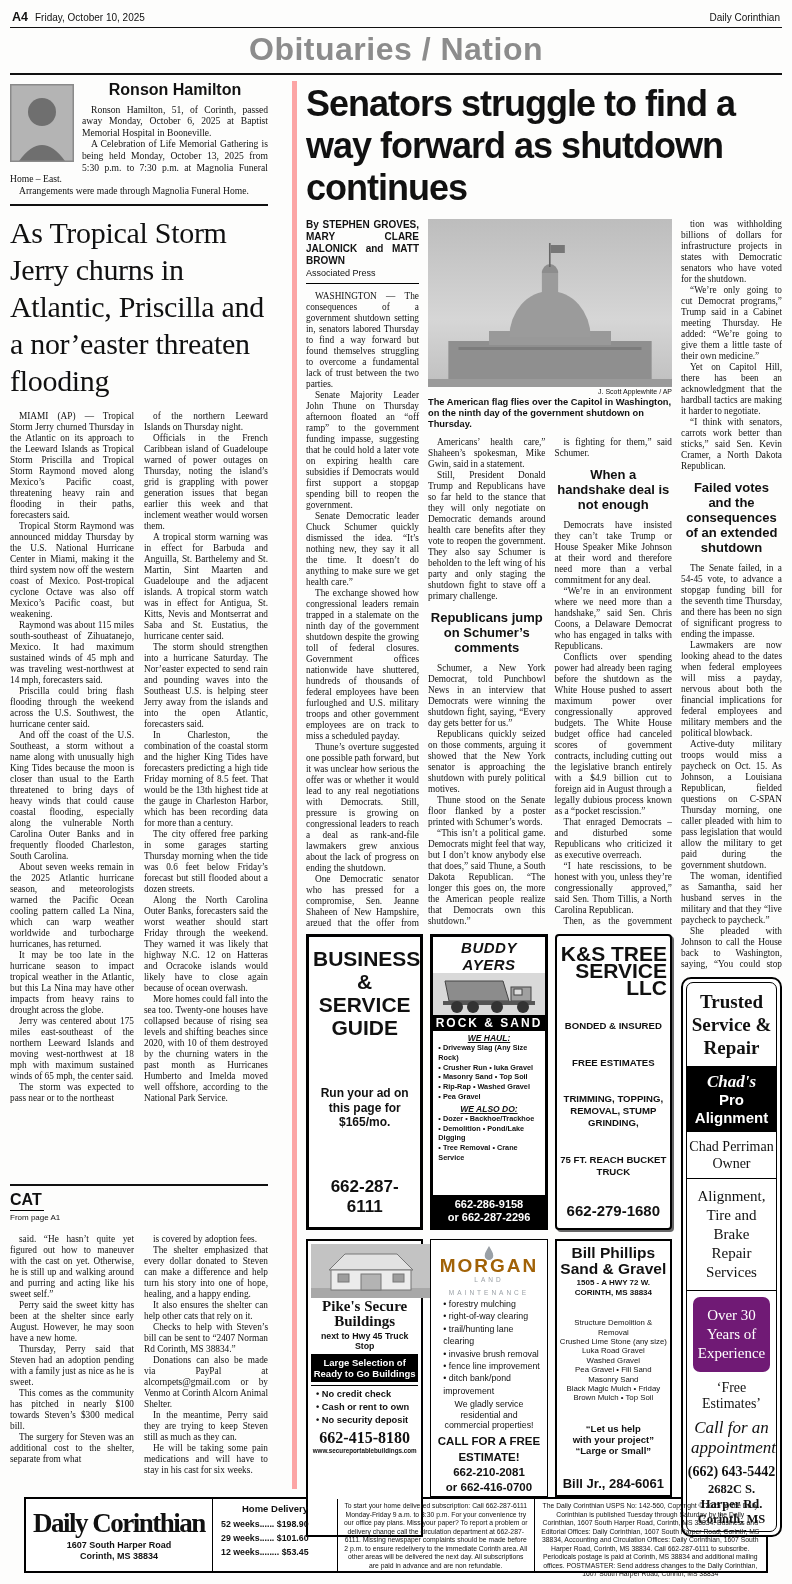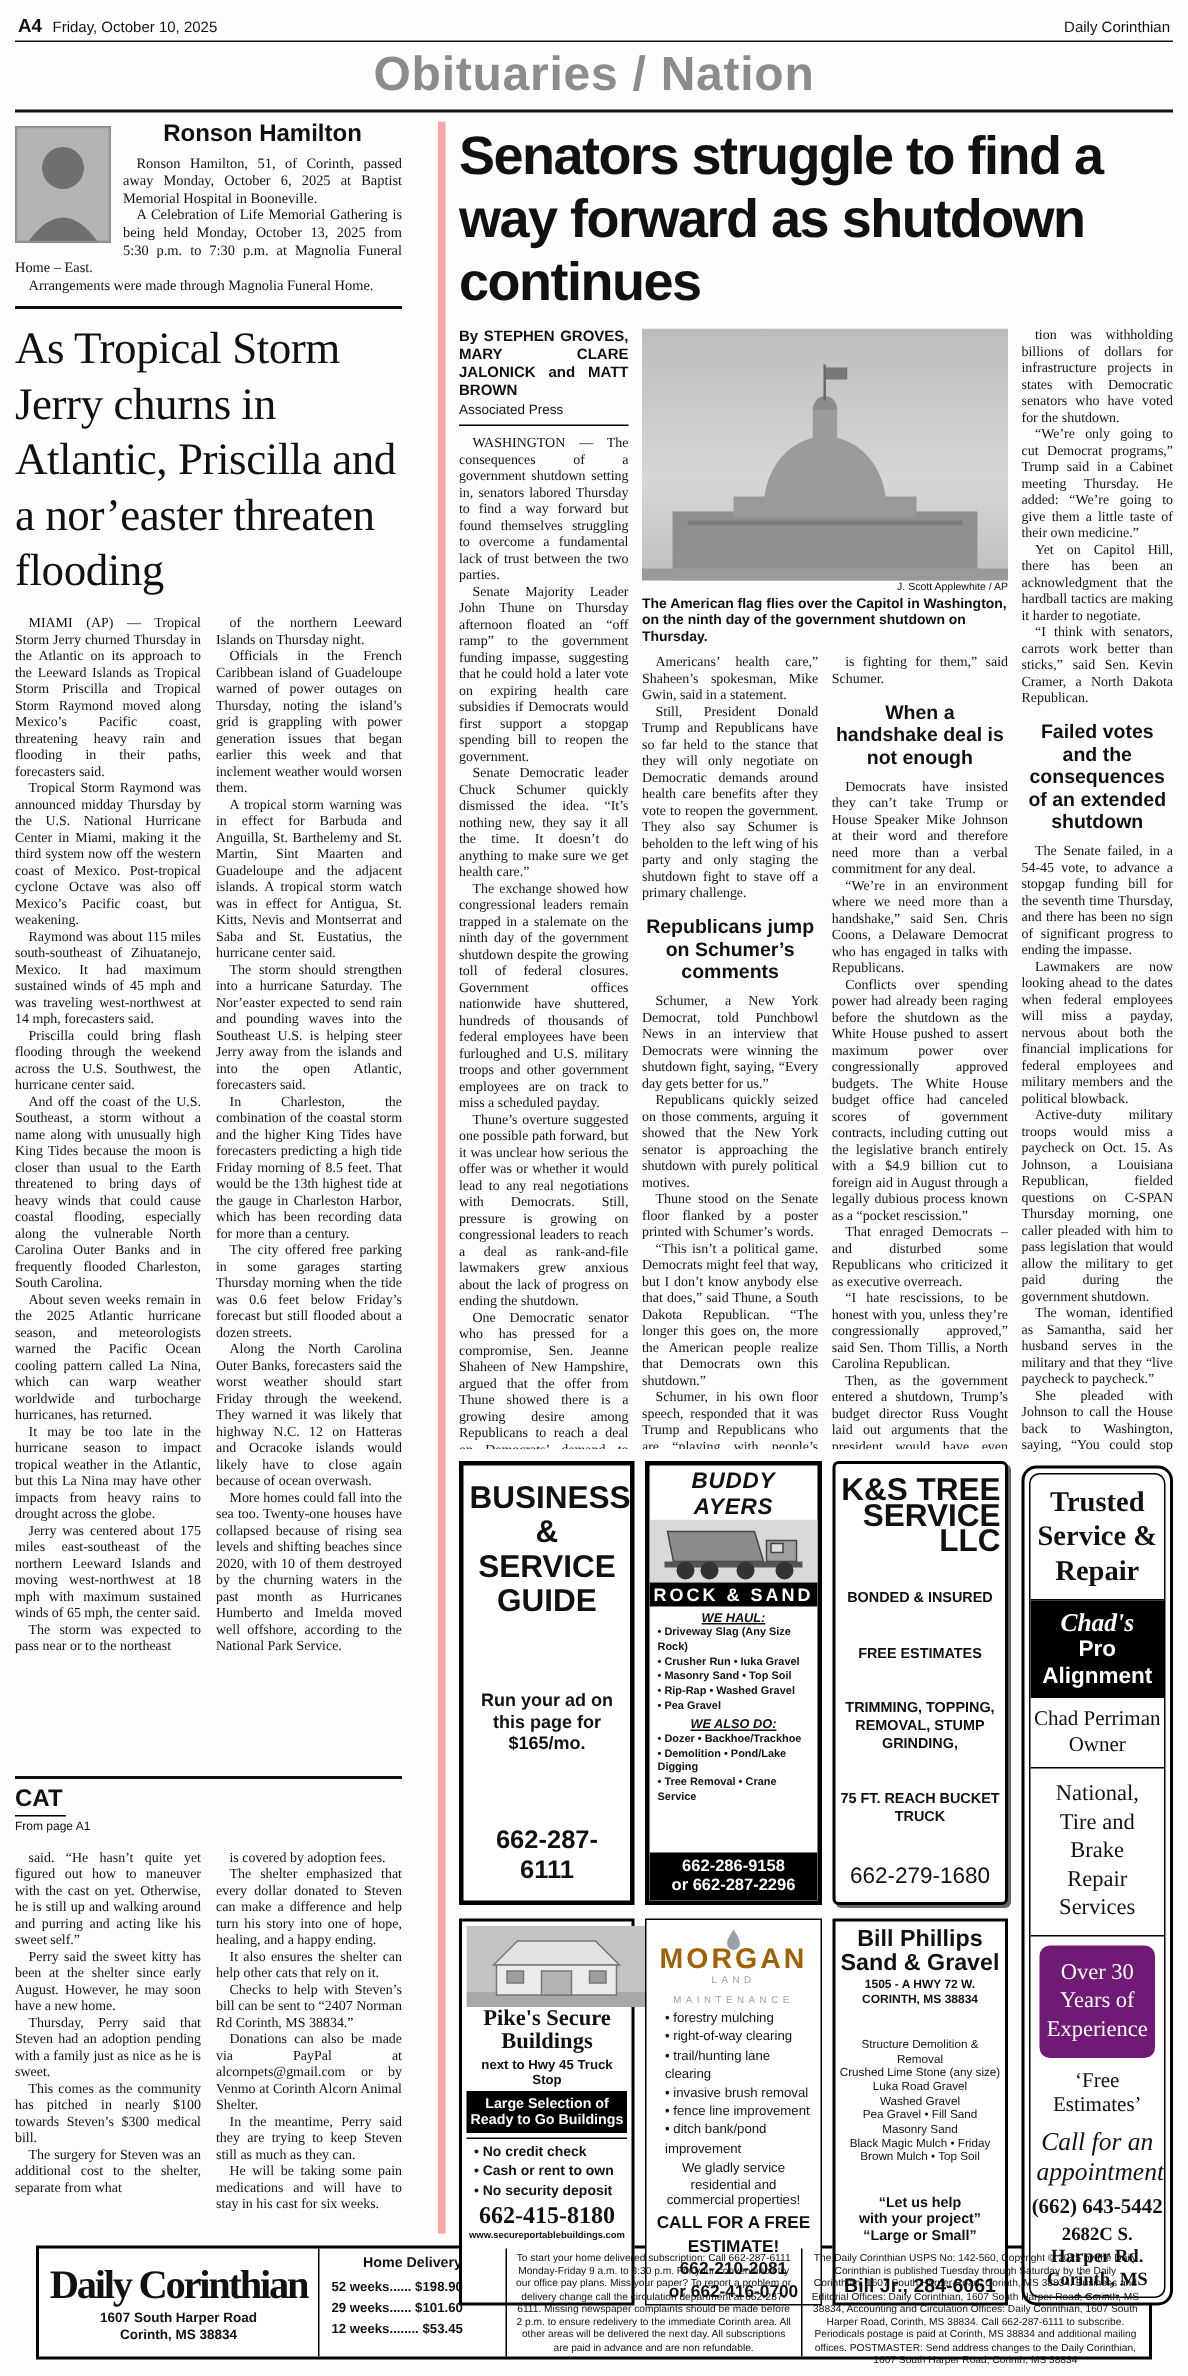--- a/index.html
+++ b/index.html
@@ -69,22 +69,22 @@
   .buddy-truck{height:42px;display:block;margin:0 auto;}
   .buddy-banner{background:#000;color:#fff;font-weight:bold;font-size:12px;letter-spacing:2px;padding:1px 0;}
   .buddy-sec{font-weight:bold;font-style:italic;font-size:8.5px;text-decoration:underline;margin-top:2px;}
   .buddy-item{font-size:7.3px;font-weight:bold;text-align:left;padding-left:5px;line-height:9.8px;}
   .buddy-item::before{content:"• ";}
   .buddy-phone{background:#000;color:#fff;font-weight:bold;font-size:11px;line-height:13px;padding:3px 0;margin-top:auto;}
   .ad-ks{border:2px solid #000;border-radius:4px;box-shadow:2px 2px 0 #666;height:296px;padding:9px 3px;
          display:flex;flex-direction:column;justify-content:space-between;text-align:center;}
   .ks-name{font-weight:bold;font-size:21px;line-height:17px;text-align:right;}
   .ks-line{font-weight:bold;font-size:9.6px;line-height:12px;}
-  .ks-phone{font-weight:normal;font-size:15px;}
-  .ad-pikes{border:2px solid #000;height:258px;padding:3px;display:flex;flex-direction:column;text-align:center;}
+  .ks-phone{font-weight:bold;font-size:15px;}
+  .ad-pikes{border:2px solid #000;height:298px;padding:3px;display:flex;flex-direction:column;text-align:center;}
   .pikes-img{height:54px;display:block;margin:0 auto 1px;}
   .pikes-name{font-family:"Liberation Serif",serif;font-weight:bold;font-size:15px;line-height:15px;}
   .pikes-sub{font-weight:bold;font-size:8.8px;margin:2px 0 3px;}
   .pikes-banner{background:#000;color:#fff;font-weight:bold;font-size:9.5px;line-height:11px;padding:3px 1px;}
   .pikes-list{border-top:1px solid #000;margin-top:3px;padding-top:2px;}
   .pikes-li{font-weight:bold;font-size:9.3px;text-align:left;padding-left:5px;line-height:13px;}
   .pikes-li::before{content:"• ";}
   .pikes-phone{font-family:"Liberation Serif",serif;font-weight:bold;font-size:16px;margin-top:2px;}
   .pikes-web{font-weight:bold;font-size:6.3px;}
   .ad-morgan{border:1px solid #000;height:258px;padding:5px 4px;display:flex;flex-direction:column;}
@@ -440,21 +440,21 @@
               <div class="chad-trusted">Trusted Service &amp; Repair</div>
               <div class="chad-banner">
                 <span class="chad-n1">Chad's</span>
                 <span class="chad-n2">Pro</span>
                 <span class="chad-n2">Alignment</span>
               </div>
               <div class="chad-owner">
                 <span>Chad Perriman</span><br>
                 <span>Owner</span>
               </div>
-              <div class="chad-services">National, Tire and Brake Repair Services</div>
+              <div class="chad-services">Alignment, Tire and Brake Repair Services</div>
               <div class="chad-years">Over 30 Years of Experience</div>
               <div class="chad-free">‘Free Estimates’</div>
               <div class="chad-appt">Call for an appointment</div>
               <div class="chad-phone">(662) 643-5442</div>
               <div class="chad-addr">
                 <span>2682C S. Harper Rd.</span><br>
                 <span>Corinth, MS 38834</span>
               </div>
             </div>
           </div>

